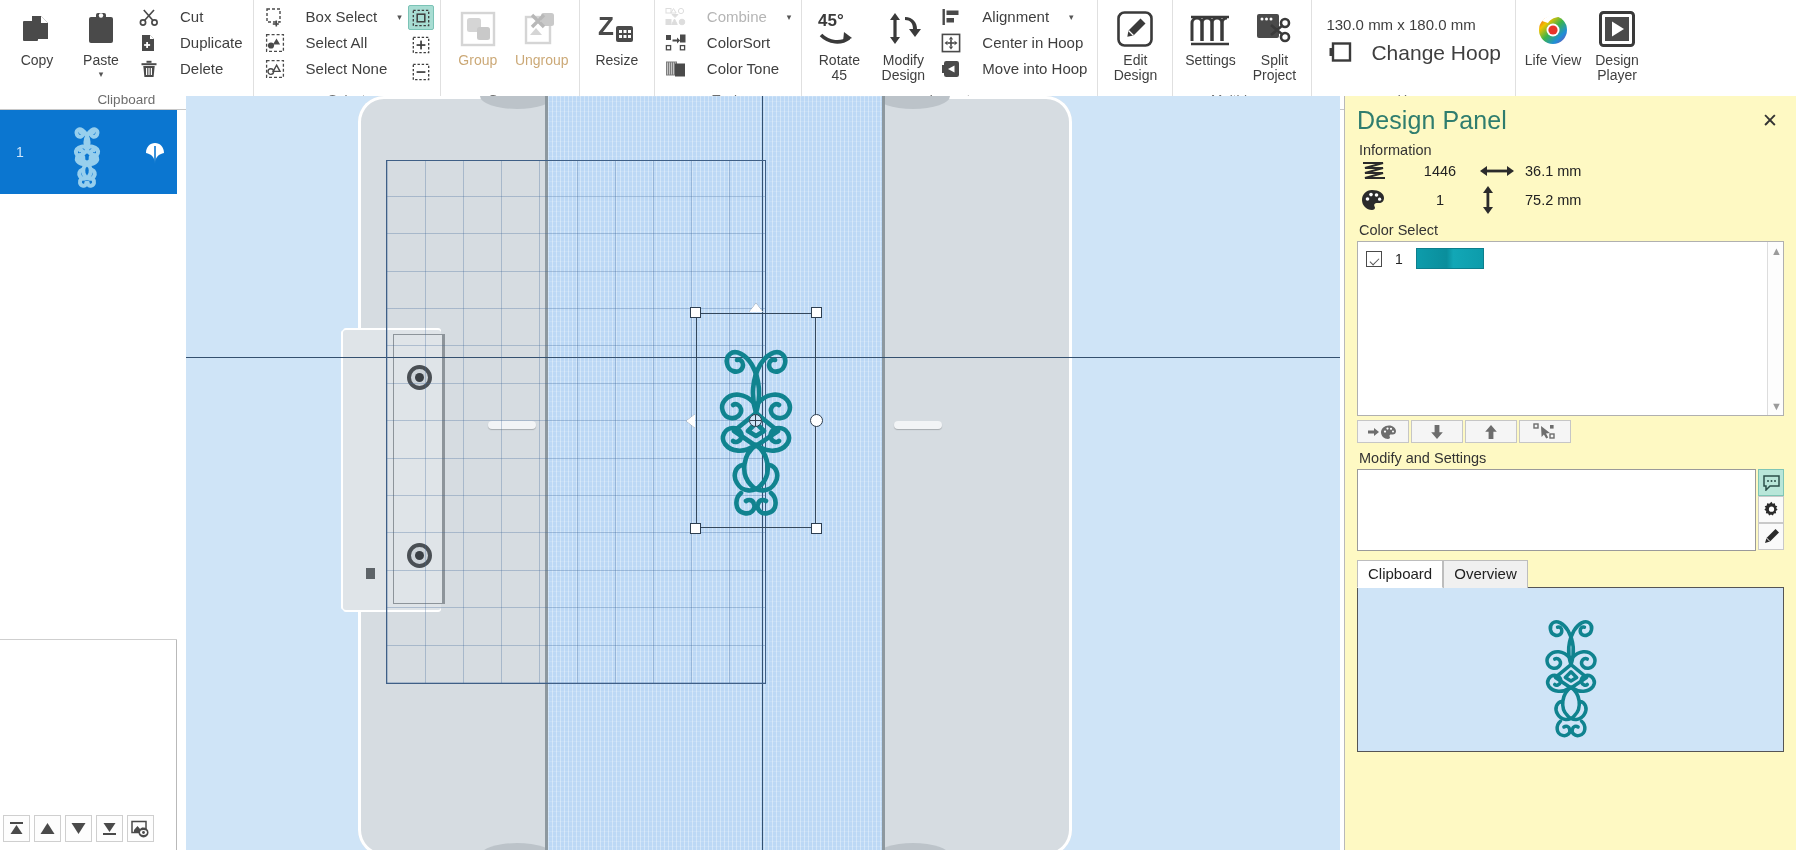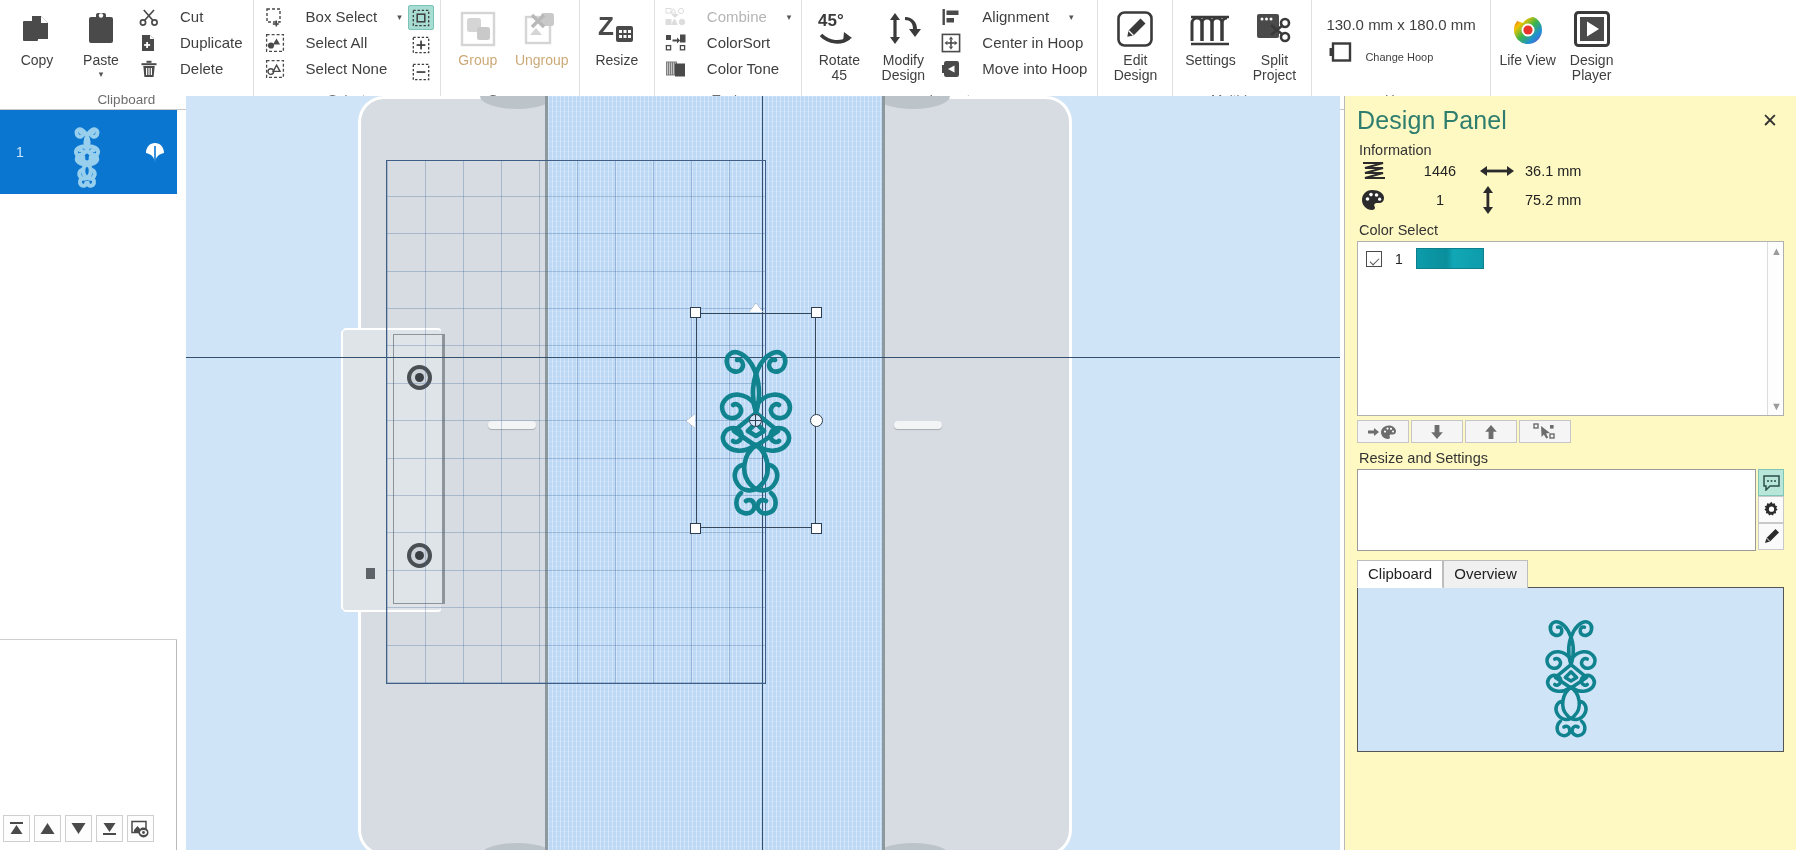--- a/index.html
+++ b/index.html
@@ -60,21 +60,21 @@
   .smallbtn.disabled svg { opacity: .45; }
 
   .togglecol { display: flex; flex-direction: column; gap: 2px; padding-top: 3px; }
   .togglebtn {
     width: 26px; height: 25px; display: flex; align-items: center; justify-content: center;
     cursor: default; border: 1px solid transparent; border-radius: 2px;
   }
   .togglebtn.active { background: #a8ddd3; border-color: #7bc3b6; }
 
   .hooplabel { font-size: 15px; color: #3f3f3f; padding: 14px 8px 0 8px; white-space: nowrap;}
-  .hoopchange { display: flex; align-items: flex-end; gap: 13px; font-size: 11px; color: #3f3f3f; padding: 8px 8px 0 10px;}
+  .hoopchange { display: flex; align-items: flex-start; gap: 19px; font-size: 21px; color: #3f3f3f; padding: 8px 8px 0 10px;}
 
   
   .sidebar {
     position: absolute; left: 0; top: 110px; width: 177px; height: 740px;
     background: #ffffff; border-right: 1px solid #b9b9b9;
   }
   .design-list { position: absolute; left:0; top: 0; width: 177px; height: 530px; background:#fff;
                  border-bottom: 1px solid #cfcfcf; overflow:hidden; }
   .design-item {
     position: relative; height: 84px; background: #0b76d0;
@@ -902,21 +902,21 @@
                 <rect x="1" y="1" width="4" height="4"></rect>
                 <rect x="17" y="11" width="4" height="4"></rect>
               </g>
             <path d="M8 3l9 7-4 .6 2.2 4-2 1-2.3-4L8.6 14z" fill="#6d6d6d"></path>
             <rect x="17" y="2" width="3.6" height="3.6" fill="#6d6d6d"></rect>
             </svg>
         </span>
       </div>
     </div>
 
-    <div class="sect-label">Resize and Settings</div>
+    <div class="sect-label">Modify and Settings</div>
     <div class="notesrow">
       <textarea class="notesbox" style="resize: none; font-family: &quot;Liberation Sans&quot;, sans-serif; font-size: 13px; padding: 3px;" placeholder=""></textarea>
       <div class="notestools">
         <div class="ntool active">
           <span>
             <svg width="17" height="16" viewBox="0 0 17 16">
               <path d="M1 1h15v10H7l-4 4v-4H1z" fill="none" stroke="#2b4f49" stroke-width="1.5"></path>
               <g fill="#2b4f49">
                   <circle cx="5" cy="6" r="1"></circle>
                   <circle cx="8.5" cy="6" r="1"></circle>

